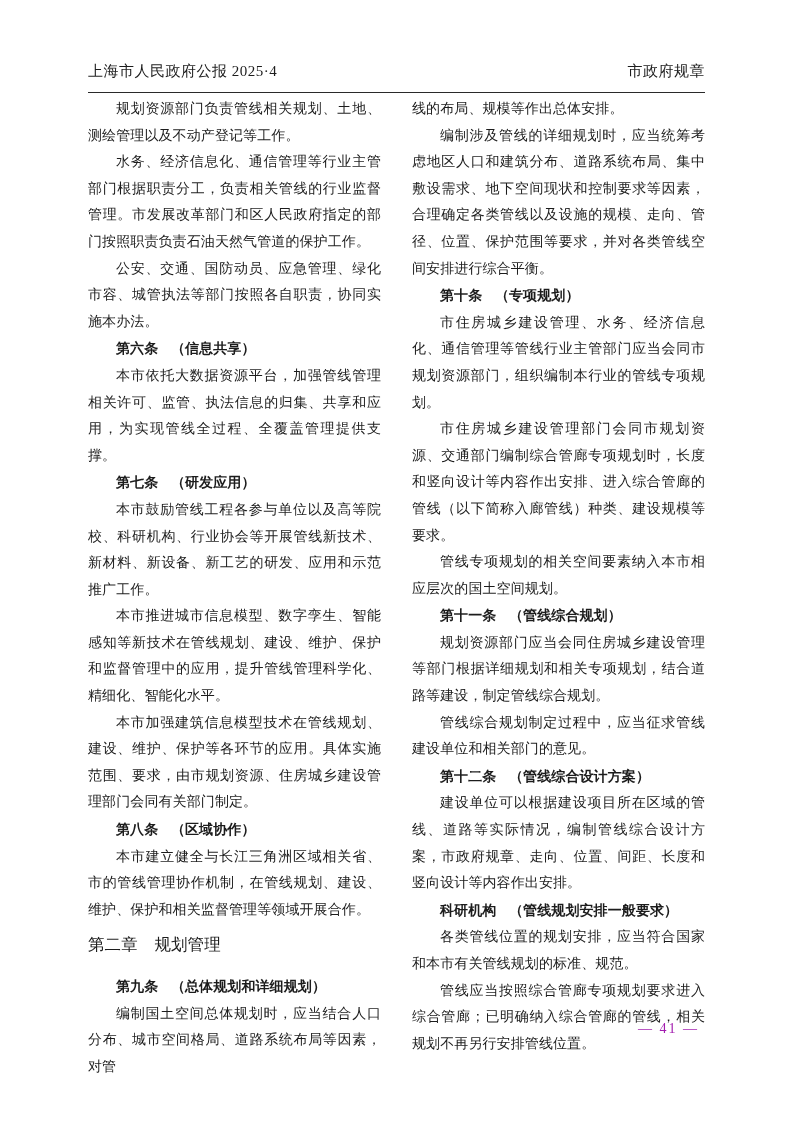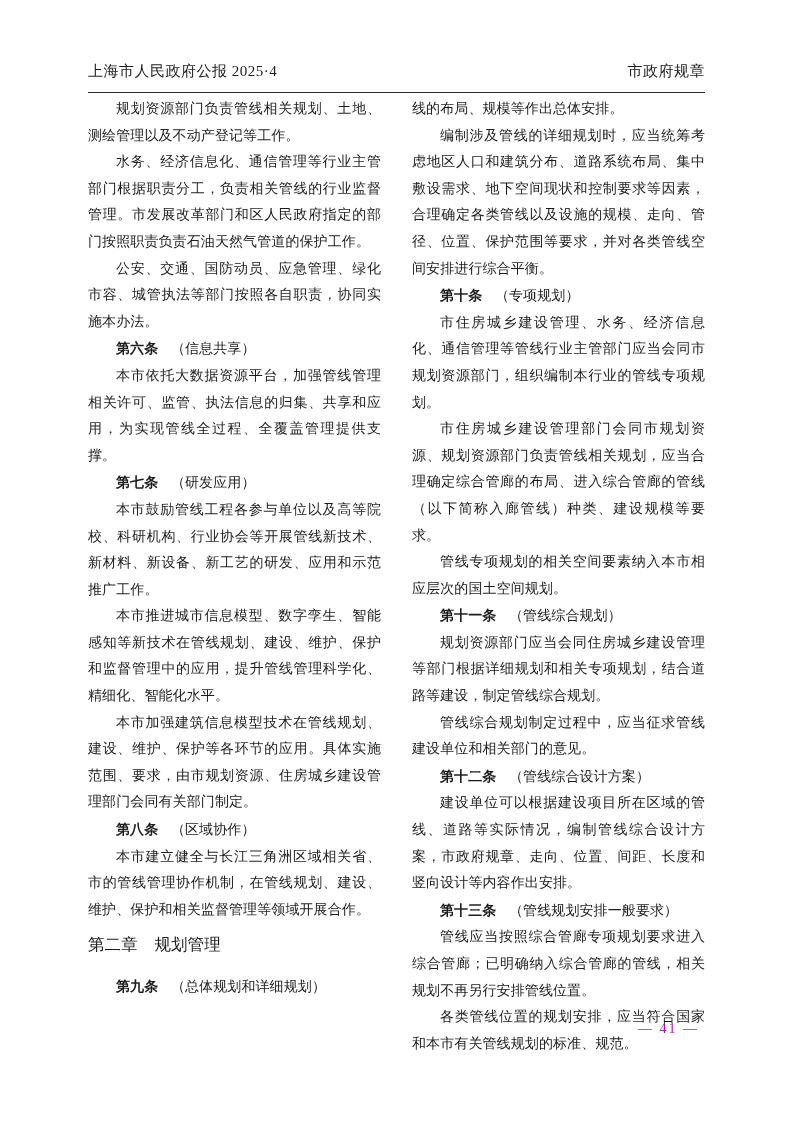--- a/index.html
+++ b/index.html
@@ -43,21 +43,21 @@
     color: #1c1c1c;
     letter-spacing: 0.1px;
   }
   .col p.indent { text-indent: 2em; }
   .article { text-indent: 2em; }
   .art-num {
     font-weight: 700;
     font-family: "Liberation Sans", "DejaVu Sans", sans-serif;
     margin-right: 0.9em;
   }
-  .art-title { font-weight: 400; }
+  .art-title { font-weight: 700; }
   .chapter {
     text-align: right;
     text-indent: 0 !important;
     font-size: 16.5px !important;
     margin: 9px 0 14px 0;
     letter-spacing: 1px;
     color: #1c1c1c;
   }
   .footer {
     position: absolute;
@@ -89,34 +89,35 @@
         <p class="article"><span class="art-num">第六条</span><span class="art-title">（信息共享）</span></p>
         <p class="indent">本市依托大数据资源平台，加强管线管理相关许可、监管、执法信息的归集、共享和应用，为实现管线全过程、全覆盖管理提供支撑。</p>
         <p class="article"><span class="art-num">第七条</span><span class="art-title">（研发应用）</span></p>
         <p class="indent">本市鼓励管线工程各参与单位以及高等院校、科研机构、行业协会等开展管线新技术、新材料、新设备、新工艺的研发、应用和示范推广工作。</p>
         <p class="indent">本市推进城市信息模型、数字孪生、智能感知等新技术在管线规划、建设、维护、保护和监督管理中的应用，提升管线管理科学化、精细化、智能化水平。</p>
         <p class="indent">本市加强建筑信息模型技术在管线规划、建设、维护、保护等各环节的应用。具体实施范围、要求，由市规划资源、住房城乡建设管理部门会同有关部门制定。</p>
         <p class="article"><span class="art-num">第八条</span><span class="art-title">（区域协作）</span></p>
         <p class="indent">本市建立健全与长江三角洲区域相关省、市的管线管理协作机制，在管线规划、建设、维护、保护和相关监督管理等领域开展合作。</p>
         <p class="chapter">第二章　规划管理</p>
         <p class="article"><span class="art-num">第九条</span><span class="art-title">（总体规划和详细规划）</span></p>
+        <p class="indent">编制国土空间总体规划时，应当结合人口分布、城市空间格局、道路系统布局等因素，对管</p>
       </div>
     <div class="col" id="col-right">
         <p>线的布局、规模等作出总体安排。</p>
         <p class="indent">编制涉及管线的详细规划时，应当统筹考虑地区人口和建筑分布、道路系统布局、集中敷设需求、地下空间现状和控制要求等因素，合理确定各类管线以及设施的规模、走向、管径、位置、保护范围等要求，并对各类管线空间安排进行综合平衡。</p>
         <p class="article"><span class="art-num">第十条</span><span class="art-title">（专项规划）</span></p>
         <p class="indent">市住房城乡建设管理、水务、经济信息化、通信管理等管线行业主管部门应当会同市规划资源部门，组织编制本行业的管线专项规划。</p>
-        <p class="indent">市住房城乡建设管理部门会同市规划资源、规划资源部门负责管线相关规划，应当合理确定综合管廊的布局、进入综合管廊的管线（以下简称入廊管线）种类、建设规模等要求。</p>
+        <p class="indent">市住房城乡建设管理部门会同市规划资源、交通部门编制综合管廊专项规划时，长度和竖向设计等内容作出安排、进入综合管廊的管线（以下简称入廊管线）种类、建设规模等要求。</p>
         <p class="indent">管线专项规划的相关空间要素纳入本市相应层次的国土空间规划。</p>
         <p class="article"><span class="art-num">第十一条</span><span class="art-title">（管线综合规划）</span></p>
         <p class="indent">规划资源部门应当会同住房城乡建设管理等部门根据详细规划和相关专项规划，结合道路等建设，制定管线综合规划。</p>
         <p class="indent">管线综合规划制定过程中，应当征求管线建设单位和相关部门的意见。</p>
         <p class="article"><span class="art-num">第十二条</span><span class="art-title">（管线综合设计方案）</span></p>
         <p class="indent">建设单位可以根据建设项目所在区域的管线、道路等实际情况，编制管线综合设计方案，市政府规章、走向、位置、间距、长度和竖向设计等内容作出安排。</p>
-        <p class="article"><span class="art-num">第十三条</span><span class="art-title">（管线规划安排一般要求）</span></p>
+        <p class="article"><span class="art-num">科研机构</span><span class="art-title">（管线规划安排一般要求）</span></p>
+        <p class="indent">各类管线位置的规划安排，应当符合国家和本市有关管线规划的标准、规范。</p>
         <p class="indent">管线应当按照综合管廊专项规划要求进入综合管廊；已明确纳入综合管廊的管线，相关规划不再另行安排管线位置。</p>
-        <p class="indent">各类管线位置的规划安排，应当符合国家和本市有关管线规划的标准、规范。</p>
       </div>
   </div>
 
   <div class="footer">— 41 —</div>
 
 </div>
 
 </body></html>

